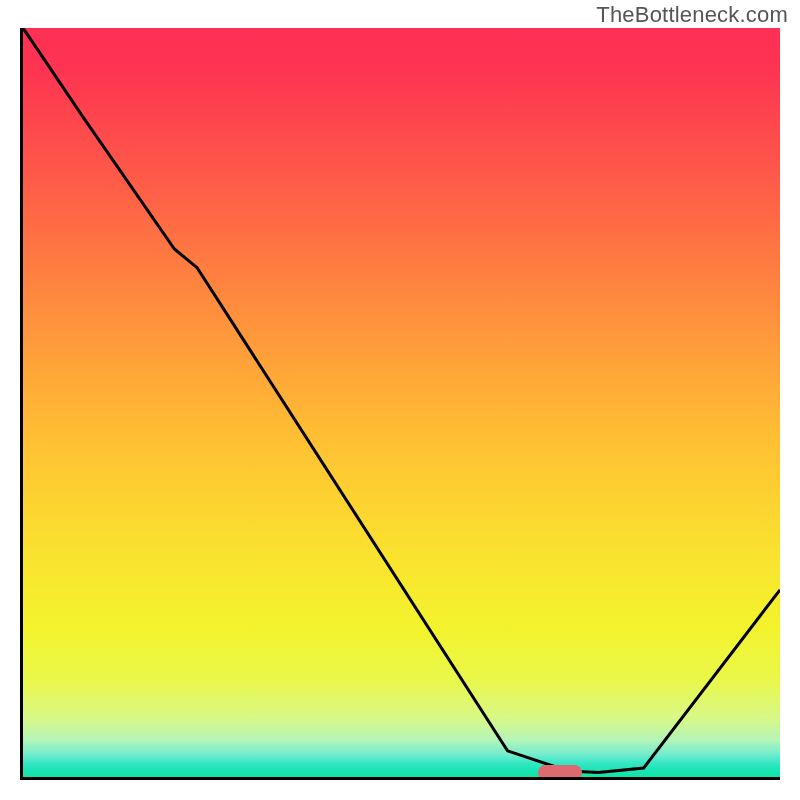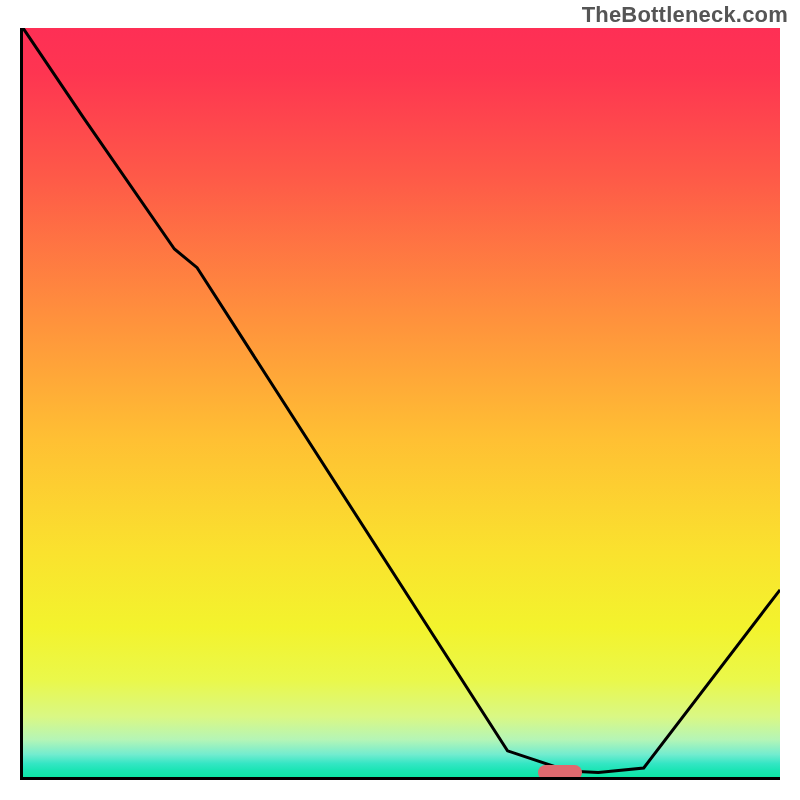--- a/index.html
+++ b/index.html
@@ -13,21 +13,21 @@
   .chart-wrap {
     position: relative;
     width: 800px;
     height: 800px;
   }
   .watermark {
     position: absolute;
     top: 2px;
     right: 12px;
     font-size: 22px;
-    font-weight: 700;
+    font-weight: 400;
     color: #555555;
     letter-spacing: 0.2px;
   }
   .plot {
     position: absolute;
     left: 20px;
     top: 28px;
     width: 760px;
     height: 752px;
     border-left: 3px solid #000000;

